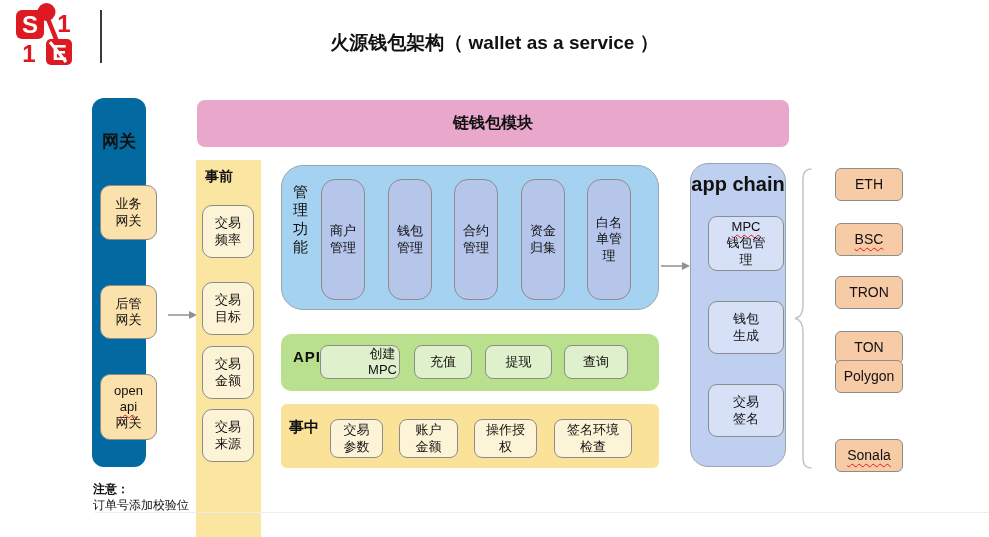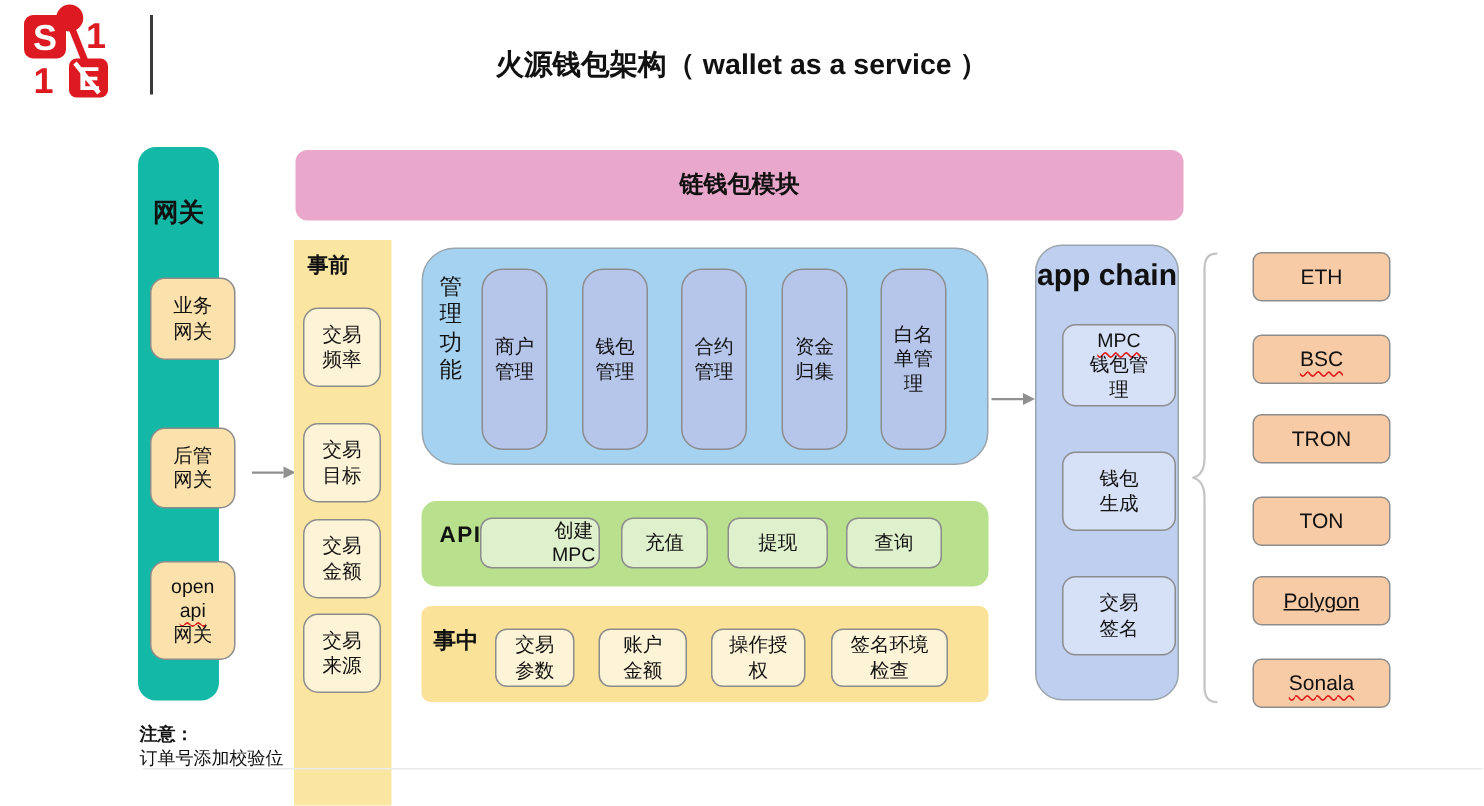--- a/index.html
+++ b/index.html
@@ -15,21 +15,21 @@
     text-align:center; white-space:pre-line; font-size:13px; line-height:1.25;
     box-sizing:border-box;
   }
   .sp {
     text-decoration-line: underline;
     text-decoration-style: wavy;
     text-decoration-color:#e01818;
     text-decoration-thickness:1px;
     text-underline-offset:3px;
   }
-  .gateway-col { left:92px; top:98px; width:54px; height:369px; background:#14b8a6; border-radius:12px; }
+  .gateway-col { left:92px; top:98px; width:54px; height:369px; background:#0369a1; border-radius:12px; }
   .gateway-col .title { position:absolute; left:0; right:0; top:32px; text-align:center; font-size:17px; font-weight:bold; }
   .gw-box { left:8px; width:57px; background:#FBE2AD; }
   .pink-bar { left:197px; top:100px; width:592px; height:47px; background:#E9A8CB; border-radius:8px;
               display:flex; align-items:center; justify-content:center; font-size:16px; font-weight:bold; }
   .pre-col { left:196px; top:160px; width:65px; height:398px; background:#FAE5A1; }
   .pre-col .title { position:absolute; left:9px; top:8px; font-size:14px; font-weight:bold; }
   .pre-box { left:6px; width:52px; height:53px; background:#FDF4D8; }
   .mgmt { left:281px; top:165px; width:378px; height:145px; background:#A6D2F1;
           border:1px solid #9aa5ad; border-radius:22px; box-sizing:border-box; }
   .mgmt .vlabel { position:absolute; left:11px; top:17px; font-size:15px; line-height:1.22; white-space:pre-line; text-align:center; }
@@ -37,21 +37,21 @@
   .api-sec { left:281px; top:334px; width:378px; height:57px; background:#B9E08D; border-radius:10px; }
   .api-sec .title { position:absolute; left:12px; top:14px; font-size:15px; font-weight:bold; letter-spacing:1px; }
   .api-box { top:11px; height:34px; background:#DFF0CD; border-radius:8px; }
   .mid-sec { left:281px; top:404px; width:378px; height:64px; background:#FAE398; border-radius:6px; }
   .mid-sec .title { position:absolute; left:8px; top:14px; font-size:15px; font-weight:bold; }
   .mid-box { top:15px; height:39px; background:#FDF4D8; border-radius:8px; }
   .appchain-col { left:690px; top:163px; width:96px; height:304px; background:#BECFF0;
                   border:1px solid #9aa5ad; border-radius:18px; box-sizing:border-box; }
   .appchain-col .title { position:absolute; left:0; right:0; top:9px; text-align:center; font-size:20px; font-weight:bold; }
   .ac-box { left:17px; width:76px; background:#D6E0F6; border-radius:9px; }
-  .chain-box { left:835px; width:92px; height:33px; background:#F8CBA7; border-radius:6px; font-size:14px; }
+  .chain-box { left:835px; width:68px; height:33px; background:#F8CBA7; border-radius:6px; font-size:14px; }
   .note { left:93px; top:482px; font-size:12px; line-height:1.3; }
   .note .head { font-weight:bold; }
   .title-main { left:0; top:30px; width:989px; text-align:center; font-size:19px; font-weight:bold; }
   .divider { left:100px; top:10px; width:2px; height:53px; background:#3a3a3a; }
   .faint-line { left:95px; top:512px; width:894px; height:1px; background:#ececec; }
 </style>
 </head>
 <body>
 
 <svg class="abs" style="left:8px; top:2px;" width="80" height="66" viewBox="0 0 80 66">
@@ -158,21 +158,21 @@
 </div>
 
 <svg class="abs" style="left:791px; top:167px;" width="22" height="303">
   <path d="M20,2 Q12,2 12,12 L12,138 Q12,150 4,151.5 Q12,153 12,165 L12,291 Q12,301 20,301" fill="none" stroke="#c4c4c4" stroke-width="1.5" stroke-linecap="round"></path>
 </svg>
 
 <div class="box chain-box" style="top:168px;"><span>ETH</span></div>
 <div class="box chain-box" style="top:223px;"><span class="sp">BSC</span></div>
 <div class="box chain-box" style="top:276px;"><span>TRON</span></div>
 <div class="box chain-box" style="top:331px;"><span>TON</span></div>
-<div class="box chain-box" style="top:384px;text-decoration:underline;"><span>Polygon</span></div>
+<div class="box chain-box" style="top:360px;"><span>Polygon</span></div>
 <div class="box chain-box" style="top:439px;"><span class="sp">Sonala</span></div>
 
 <div class="abs note">
   <div class="head">注意：</div>
   <div>订单号添加校验位</div>
 </div>
 
 <div class="abs faint-line"></div>
 
 </body></html>

